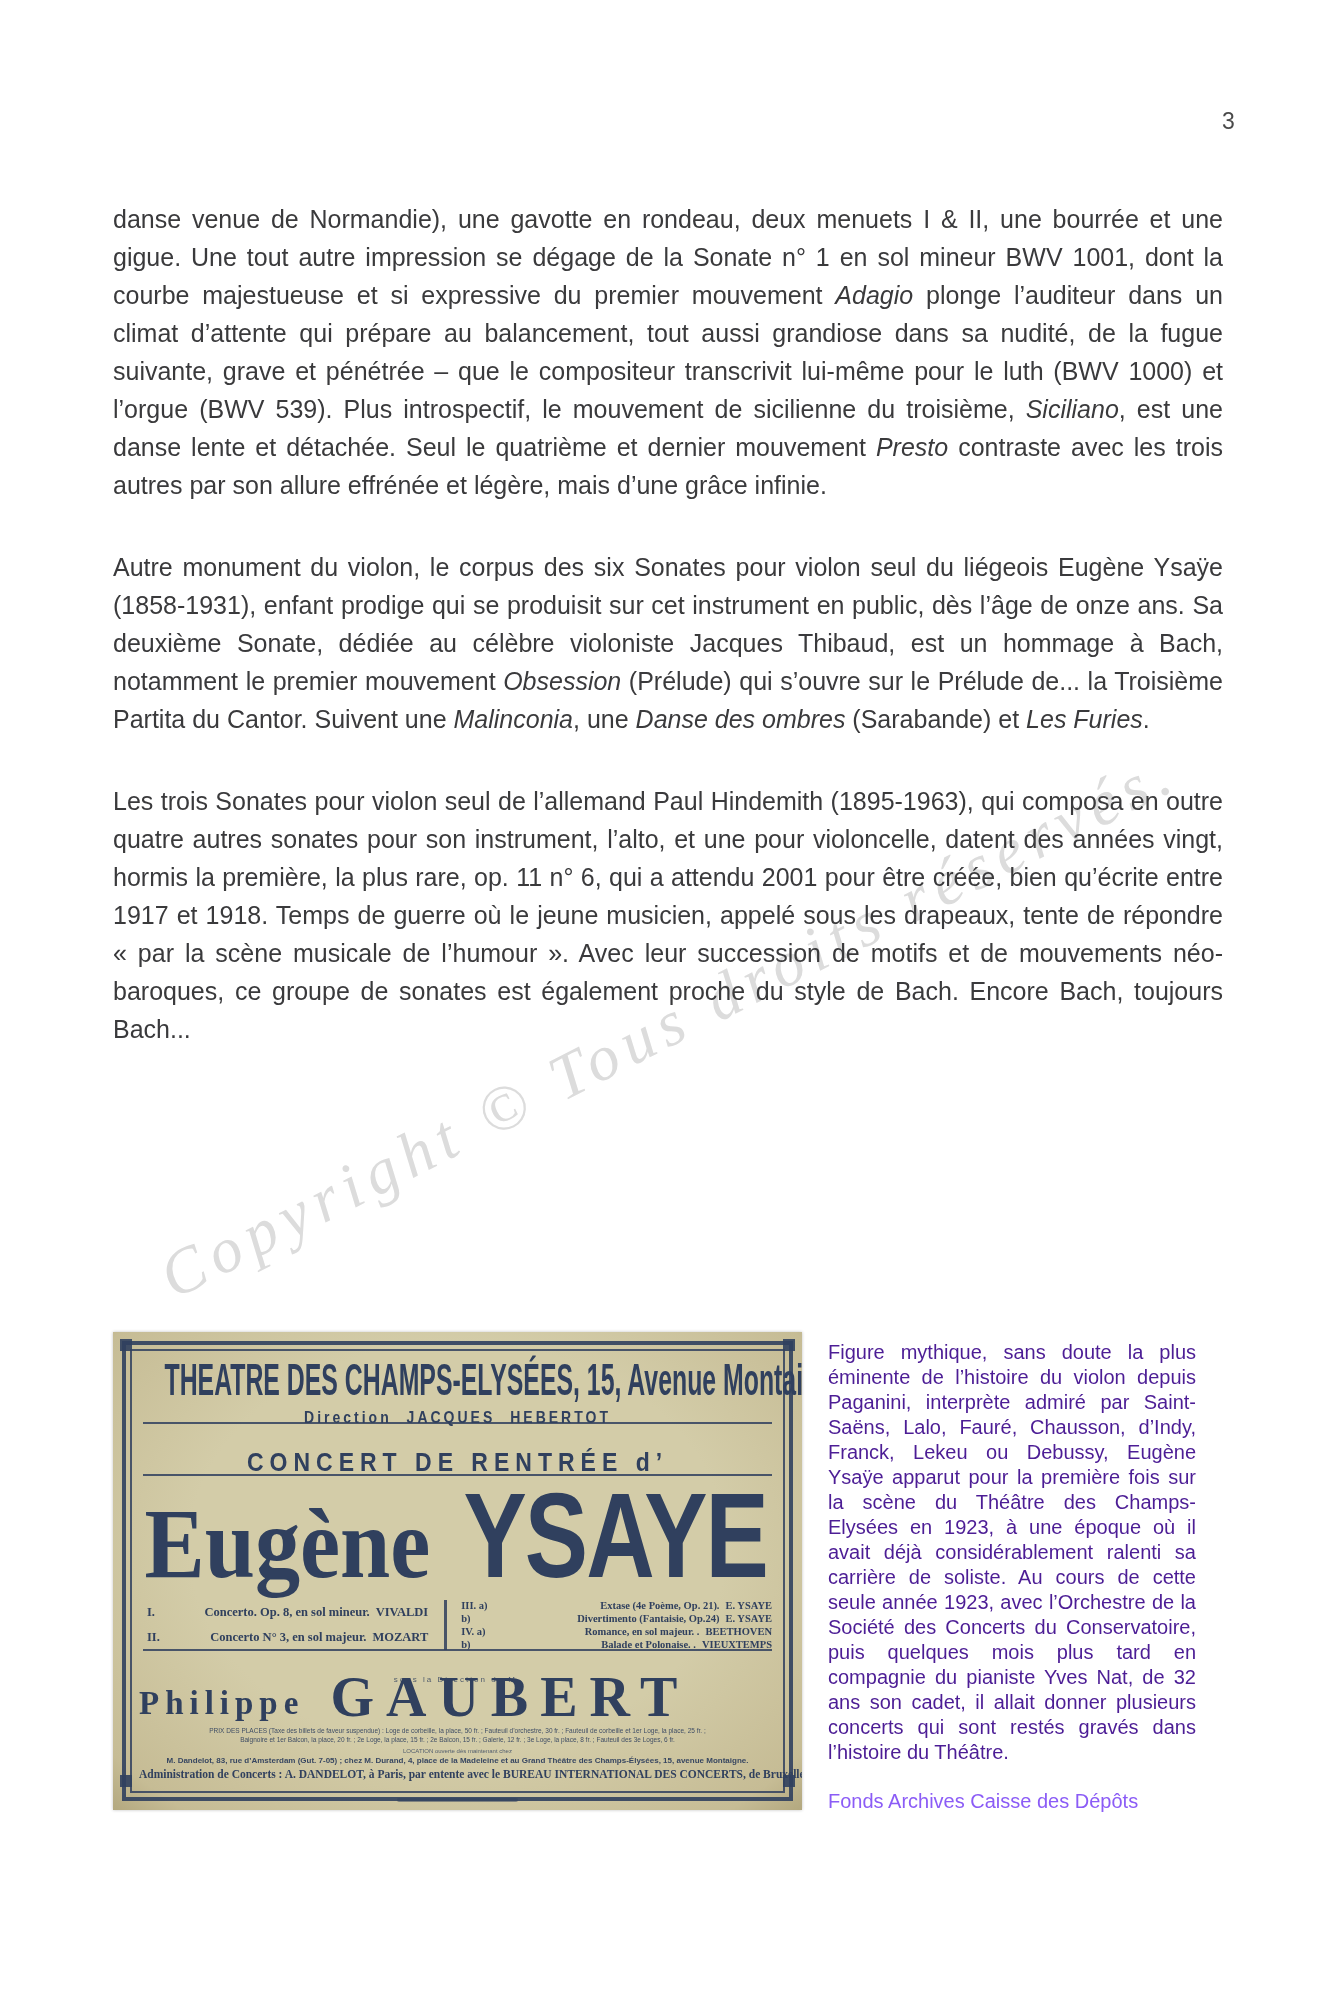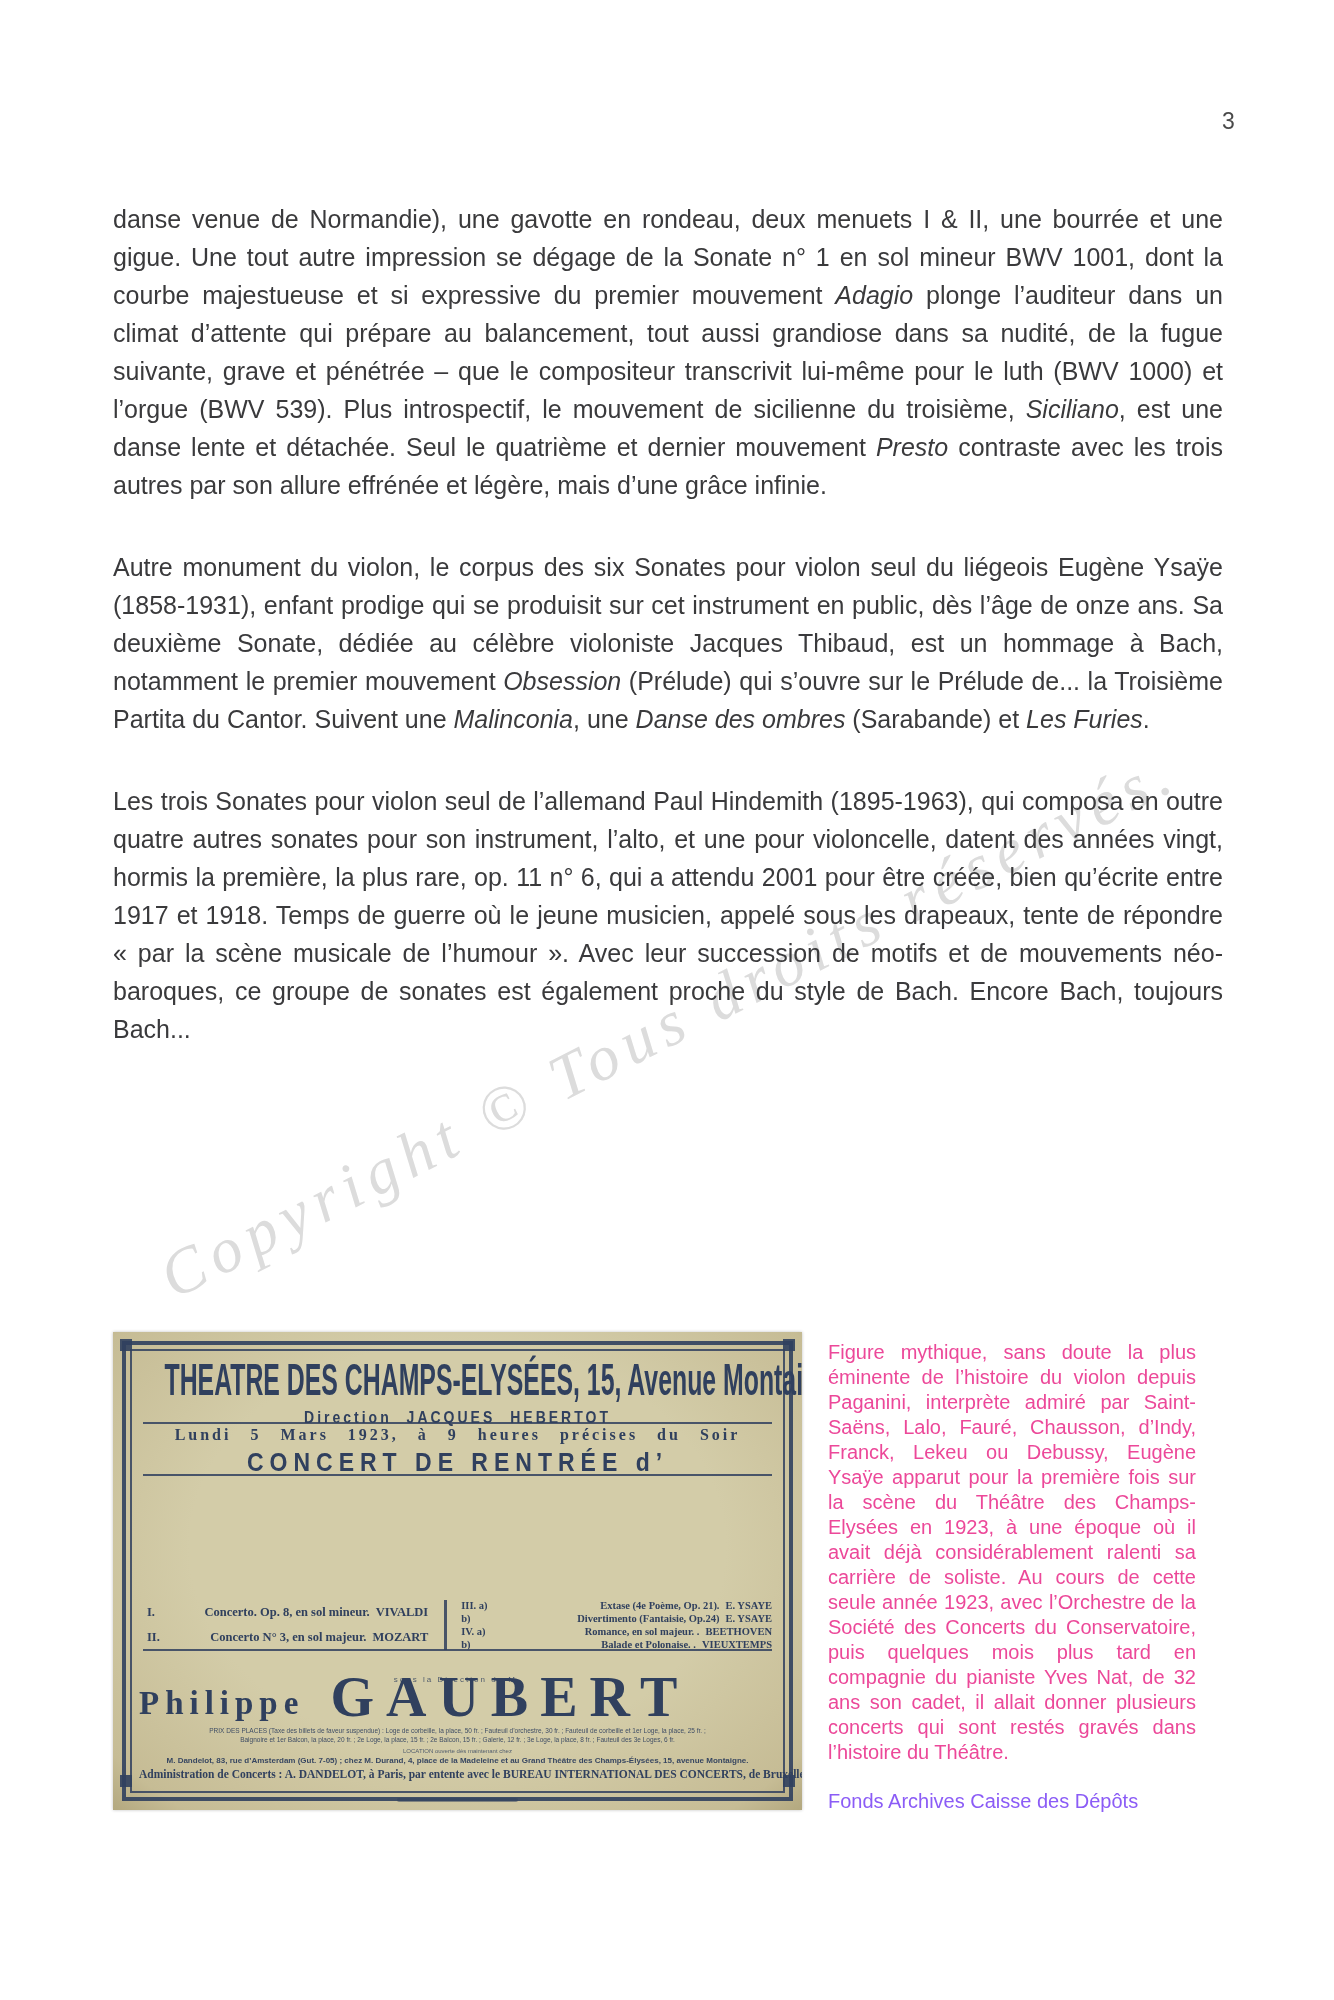--- a/index.html
+++ b/index.html
@@ -60,21 +60,21 @@
   .p-cond-last{font-size:56px;letter-spacing:12px;line-height:.85;font-family:Liberation Serif, serif;}
   .p-prices1{top:395px;font-size:6.5px;opacity:.9;}
   .p-prices2{top:404px;font-size:6.5px;opacity:.9;}
   .p-loc1{top:416px;font-size:6px;opacity:.8;}
   .p-loc2{top:424px;font-size:8px;font-weight:bold;opacity:.95;}
   .p-admin{top:436px;font-family:"Liberation Serif",serif;font-size:11.5px;font-weight:bold;}
   .p-printer{position:absolute;left:284px;right:284px;top:466px;height:4px;background:#30405e;opacity:.5;border-radius:2px;}
 
   
   .caption{position:absolute;left:828px;top:1340px;width:368px;z-index:2;
-           color:#ec4899;font-size:20px;line-height:25px;text-align:justify;}
+           color:#4c1d95;font-size:20px;line-height:25px;text-align:justify;}
   .credit{position:absolute;left:828px;top:1790px;width:380px;z-index:2;
           color:#8b5cf6;font-size:20px;}
 </style>
 </head>
 <body>
 
 <div class="page">
 
   <div class="page-number">3</div>
 
@@ -90,24 +90,27 @@
     <div class="frame-outer"></div>
     <div class="frame-inner"></div>
     <div class="corner" style="top:7px;left:7px;"></div>
     <div class="corner" style="top:7px;right:7px;"></div>
     <div class="corner" style="bottom:23px;left:7px;"></div>
     <div class="corner" style="bottom:23px;right:7px;"></div>
 
     <div class="row p-theatre">THEATRE DES CHAMPS-ELYSÉES, 15, Avenue Montaigne</div>
     <div class="row p-direction">Direction JACQUES HEBERTOT</div>
     <div class="p-rule" style="top:90px;"></div>
-    <div class="row p-date">Lundi 5 Mars 1923, à 9 heures précises du Soir</div>
     <div class="row p-concert">CONCERT DE RENTRÉE d’</div>
     <div class="p-rule" style="top:142px;"></div>
 
+    <div class="p-artist">
+      <span class="p-artist-first">Eugène</span>
+      <span class="p-artist-last">YSAYE</span>
+    </div>
 
     <div class="p-program">
       <div class="p-prog-left">
         <div class="p-prog-item">
           <span class="p-prog-num">I.</span>
           <span class="p-prog-work">Concerto. Op. 8, en sol mineur.</span>
           <span class="p-prog-comp">VIVALDI</span>
         </div>
         <div class="p-prog-item">
           <span class="p-prog-num">II.</span>

